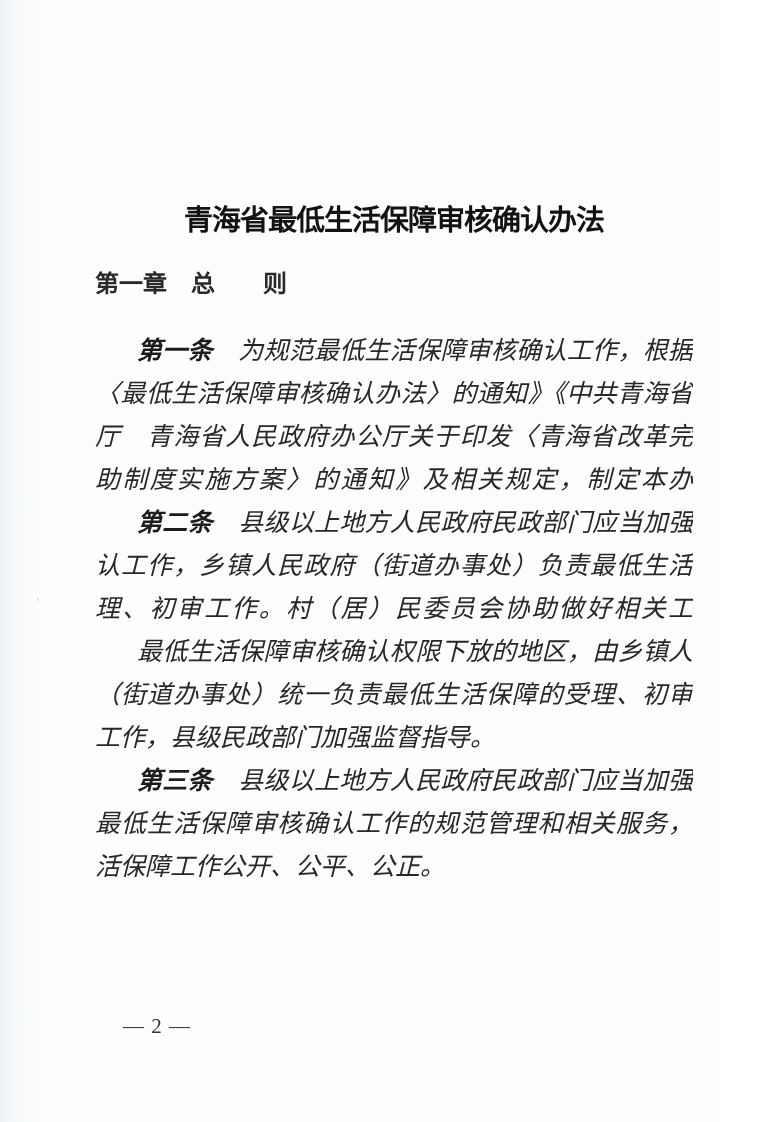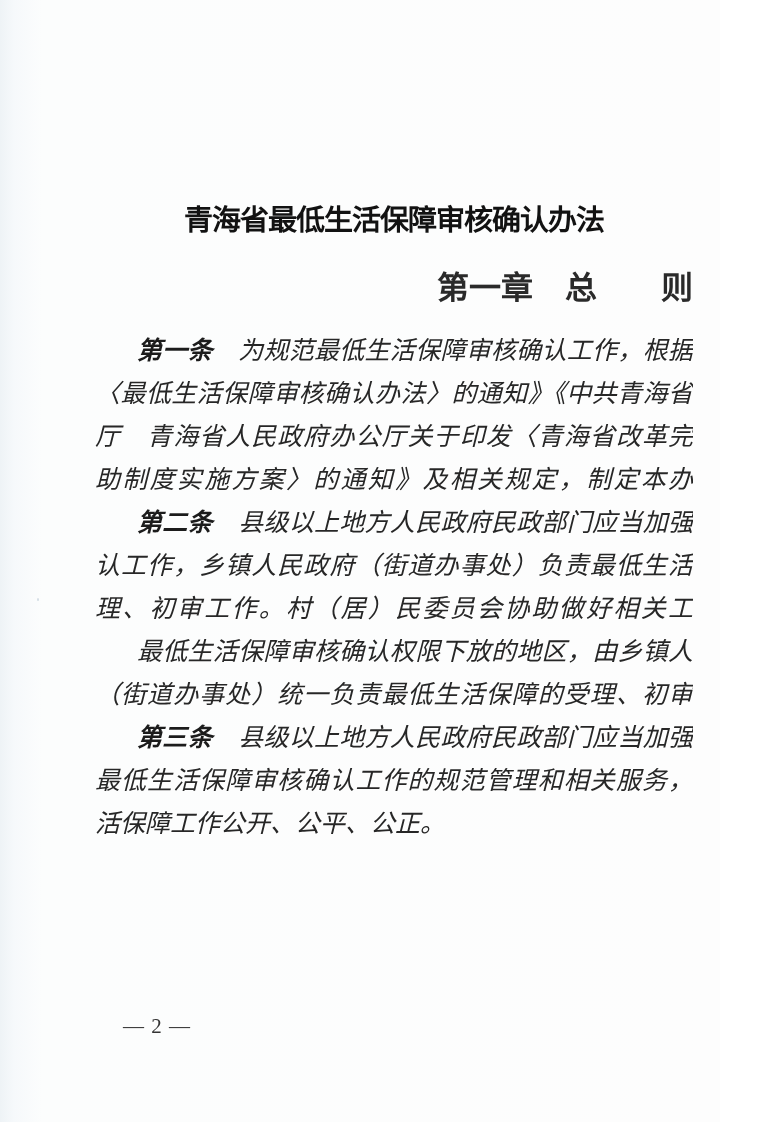--- a/index.html
+++ b/index.html
@@ -28,22 +28,22 @@
     font-size: 29px;
     line-height: 1.15;
     letter-spacing: -1px;
     color: #121212;
   }
   .chapter-heading {
     position: absolute;
     top: 271px;
     left: 95px;
     width: 598px;
-    text-align: right;
-    font-size: 32px;
+    text-align: left;
+    font-size: 24px;
     line-height: 1.1;
     font-weight: 600;
     color: #2a2a2a;
   }
   .body-text {
     position: absolute;
     top: 329px;
     left: 95px;
     width: 598px;
     font-size: 25px;
@@ -102,20 +102,21 @@
     <div class="line">〈最低生活保障审核确认办法〉的通知》《中共青海省委办公</div>
     <div class="line">厅　青海省人民政府办公厅关于印发〈青海省改革完善社会救</div>
     <div class="line short">助制度实施方案〉的通知》及相关规定，制定本办法。</div>
 
     <div class="line indent"><span class="article-label">第二条</span><span>　县级以上地方人民政府民政部门应当加强本辖区内</span></div>
     <div class="line">认工作，乡镇人民政府（街道办事处）负责最低生活保障的受</div>
     <div class="line short">理、初审工作。村（居）民委员会协助做好相关工作。</div>
 
     <div class="line indent">最低生活保障审核确认权限下放的地区，由乡镇人民政府</div>
     <div class="line">（街道办事处）统一负责最低生活保障的受理、初审及审核确认</div>
+    <div class="line short">工作，县级民政部门加强监督指导。</div>
 
     <div class="line indent"><span class="article-label">第三条</span><span>　县级以上地方人民政府民政部门应当加强本辖区内</span></div>
     <div class="line">最低生活保障审核确认工作的规范管理和相关服务，促进最低生</div>
     <div class="line short">活保障工作公开、公平、公正。</div>
 
   </div>
 
   <div class="page-number">— 2 —</div>
 
   <div class="speck s1"></div>

